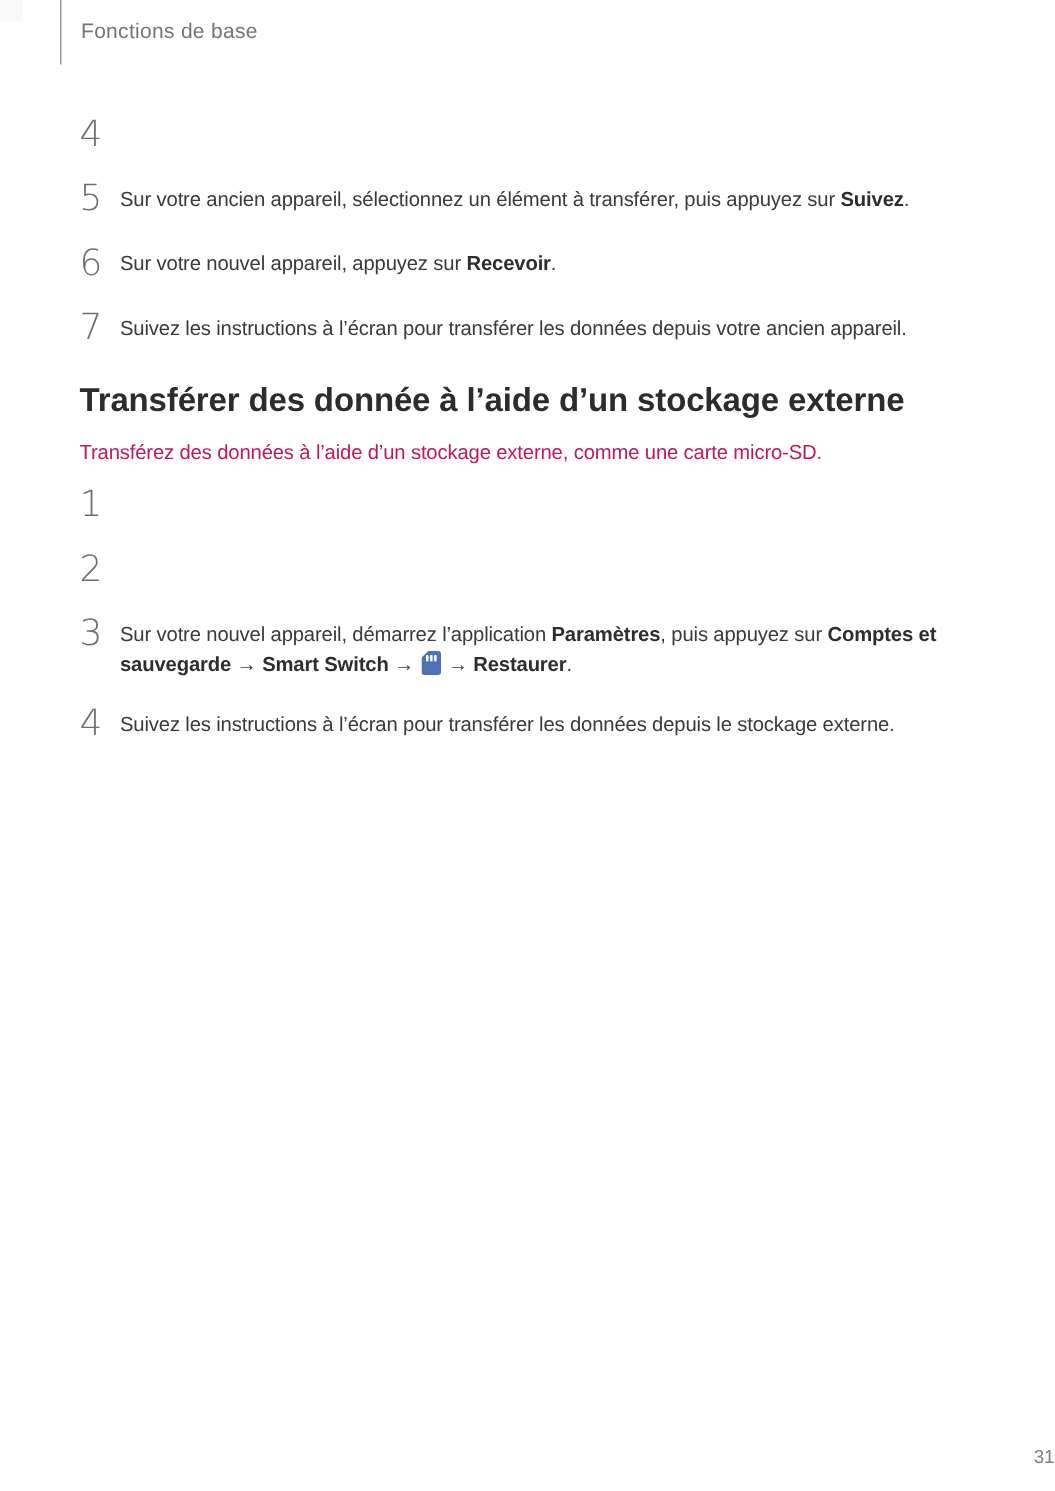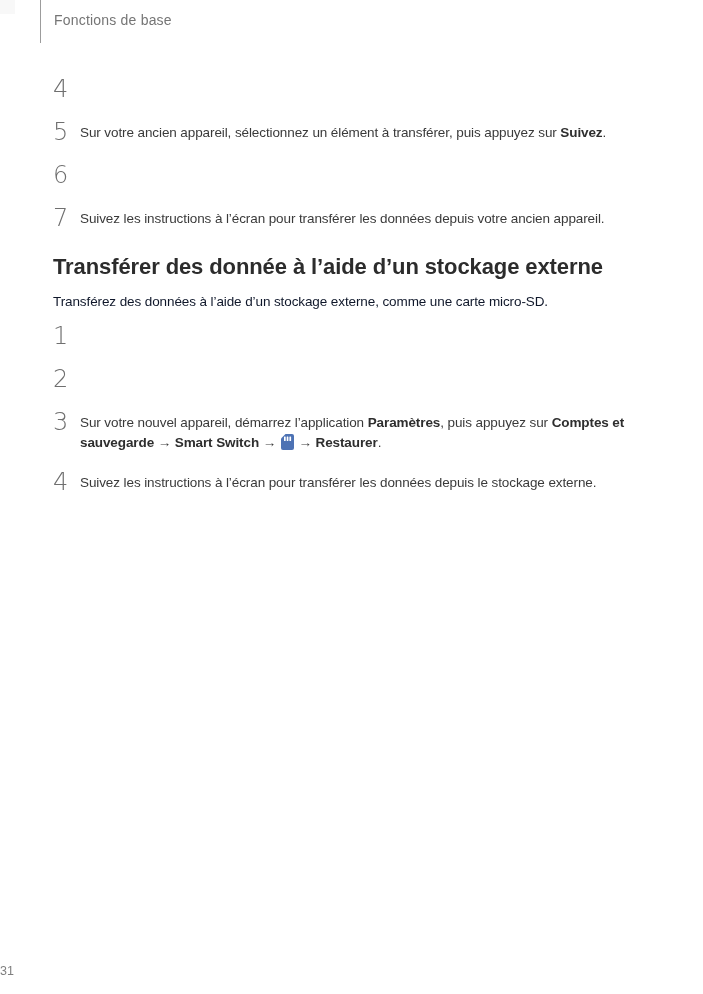--- a/index.html
+++ b/index.html
@@ -45,29 +45,29 @@
     color: #3a3a3a; letter-spacing: -0.1px;
     padding-top: 1px;
   }
   .step-text .b { font-weight: bold; color: #2e2e2e; }
   .section-heading {
     font-size: 22px; font-weight: bold; color: #2c2c2c;
     letter-spacing: -0.1px;
     margin: 22px 0 12px 0;
   }
   .paragraph {
-    font-size: 13.5px; line-height: 20px; color: #0f172a;
+    font-size: 13.5px; line-height: 20px; color: #be185d;
     letter-spacing: -0.1px;
     margin: 0 0 14px 0;
   }
   .sd-wrap { display: inline-block; padding: 0 1px; }
   .sd-wrap svg { vertical-align: -3px; }
   .page-footer {
     position: absolute; left: 0; bottom: 16px; width: 100%;
-    text-align: left;
+    text-align: right;
     font-size: 12.5px; color: #7f7f7f;
   }
 </style>
 </head>
 <body>
 
 <div class="corner-mark"></div>
 
 <header class="page-header">
   <span class="page-header-title">Fonctions de base</span>
@@ -77,20 +77,21 @@
     <div class="step-list">
       <div class="step-row">
         <div class="step-num">4</div>
       </div>
       <div class="step-row">
         <div class="step-num">5</div>
         <div class="step-text"><span>Sur votre ancien appareil, sélectionnez un élément à transférer, puis appuyez sur </span><span class="b">Suivez</span><span>.</span></div>
       </div>
       <div class="step-row">
         <div class="step-num">6</div>
+        <div class="step-text"><span>Sur votre nouvel appareil, appuyez sur </span><span class="b">Recevoir</span><span>.</span></div>
       </div>
       <div class="step-row">
         <div class="step-num">7</div>
         <div class="step-text"><span>Suivez les instructions à l’écran pour transférer les données depuis votre ancien appareil.</span></div>
       </div>
     </div>
     <h2 class="section-heading">Transférer des donnée à l’aide d’un stockage externe</h2>
     <p class="paragraph">Transférez des données à l’aide d’un stockage externe, comme une carte micro-SD.</p>
     <div class="step-list">
       <div class="step-row">

